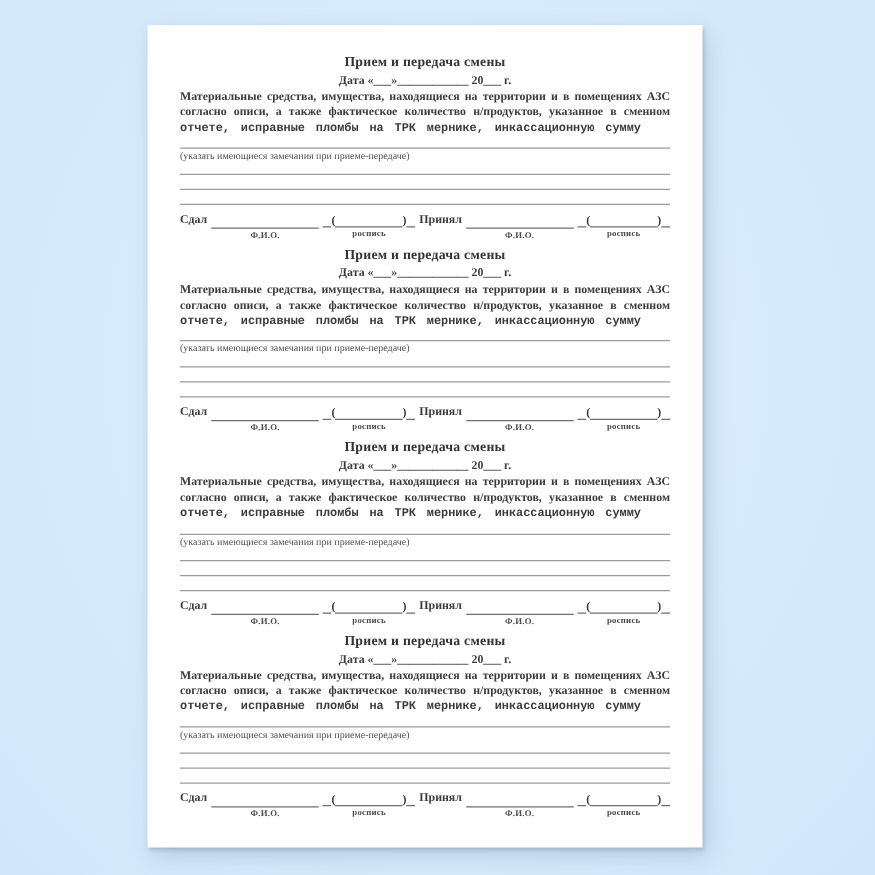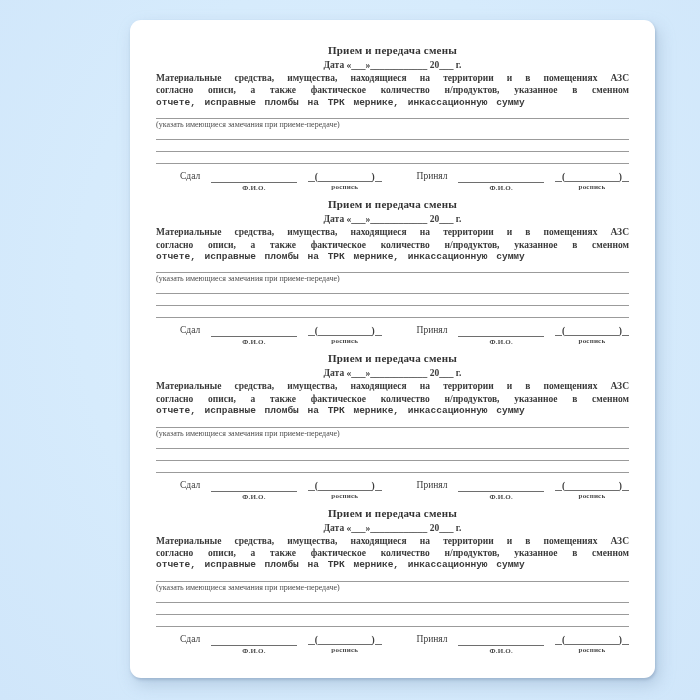--- a/index.html
+++ b/index.html
@@ -2,38 +2,37 @@
 <html><head>
 <meta charset="utf-8">
 <style>
   html, body { margin: 0; padding: 0; }
   body {
     width: 700px; height: 700px; overflow: hidden; position: relative;
     background: radial-gradient(ellipse at 50% 42%, #ddeefd 0%, #d6ebfc 55%, #d0e6fa 100%);
     font-family: "Liberation Serif", "DejaVu Serif", serif;
   }
   .paper {
-    position: absolute; left: 130px; top: 20px; width: 525px; height: 658px;
+    position: absolute; left: 118px; top: 20px; width: 444px; height: 658px;
     background: #ffffff; box-sizing: border-box; padding: 24px 26px 0 26px;
     box-shadow: 1px 2px 3px rgba(135,160,190,0.55), 4px 7px 16px rgba(135,160,190,0.40);
-    border-radius: 11px;
   }
   .form-block { margin: 0 0 5px 0; color: #3b3b3b; }
   .f-title { margin: 0; font-size: 11px; font-weight: 700; text-align: center; line-height: 13px; letter-spacing: .2px; color: #343434; }
   .f-date { font-size: 9.5px; font-weight: 700; text-align: center; line-height: 12px; margin-top: 2px; }
   .f-body { margin: 1px 0 0 0; }
   .f-line { font-size: 9.5px; font-weight: 700; line-height: 12.4px; text-align: justify; text-align-last: justify; word-spacing: 1px; }
   .f-line-last { text-align-last: left; word-spacing: 3px; font-family: Liberation Mono, monospace; }
   .rule { height: 0; border-top: 1px solid #9b9b9b; }
   .rule-first { margin-top: 9px; }
   .rule-2 { margin-top: 10px; }
   .rule-3, .rule-4 { margin-top: 11px; }
   .f-caption { font-size: 8px; font-weight: 400; color: #4d4d4d; text-align: left; line-height: 9px; margin-top: 1px; }
   .sig-row { display: flex; justify-content: space-between; margin-top: 6px; }
-  .sig-verb { font-size: 9.5px; font-weight: 400; line-height: 12px; white-space: nowrap; margin-left: 24px; }
+  .sig-verb { font-size: 9.5px; font-weight: 700; line-height: 12px; white-space: nowrap; }
   .sig-col { display: flex; flex-direction: column; }
   .name-col { width: 86px; }
   .paren-col { width: 74px; }
   .sig-line { height: 12px; border-bottom: 1px solid #6e6e6e; }
   .paren-line { display: flex; height: 12px; }
   .tick { width: 7px; border-bottom: 1px solid #6e6e6e; }
   .mid { flex: 1; border-bottom: 1px solid #6e6e6e; }
   .par { font-size: 9.5px; font-weight: 700; line-height: 14px; }
   .sig-sub { font-size: 7px; font-weight: 700; color: #4a4a4a; text-align: center; line-height: 9px; margin-top: 1px; letter-spacing: .2px; }
 </style>

